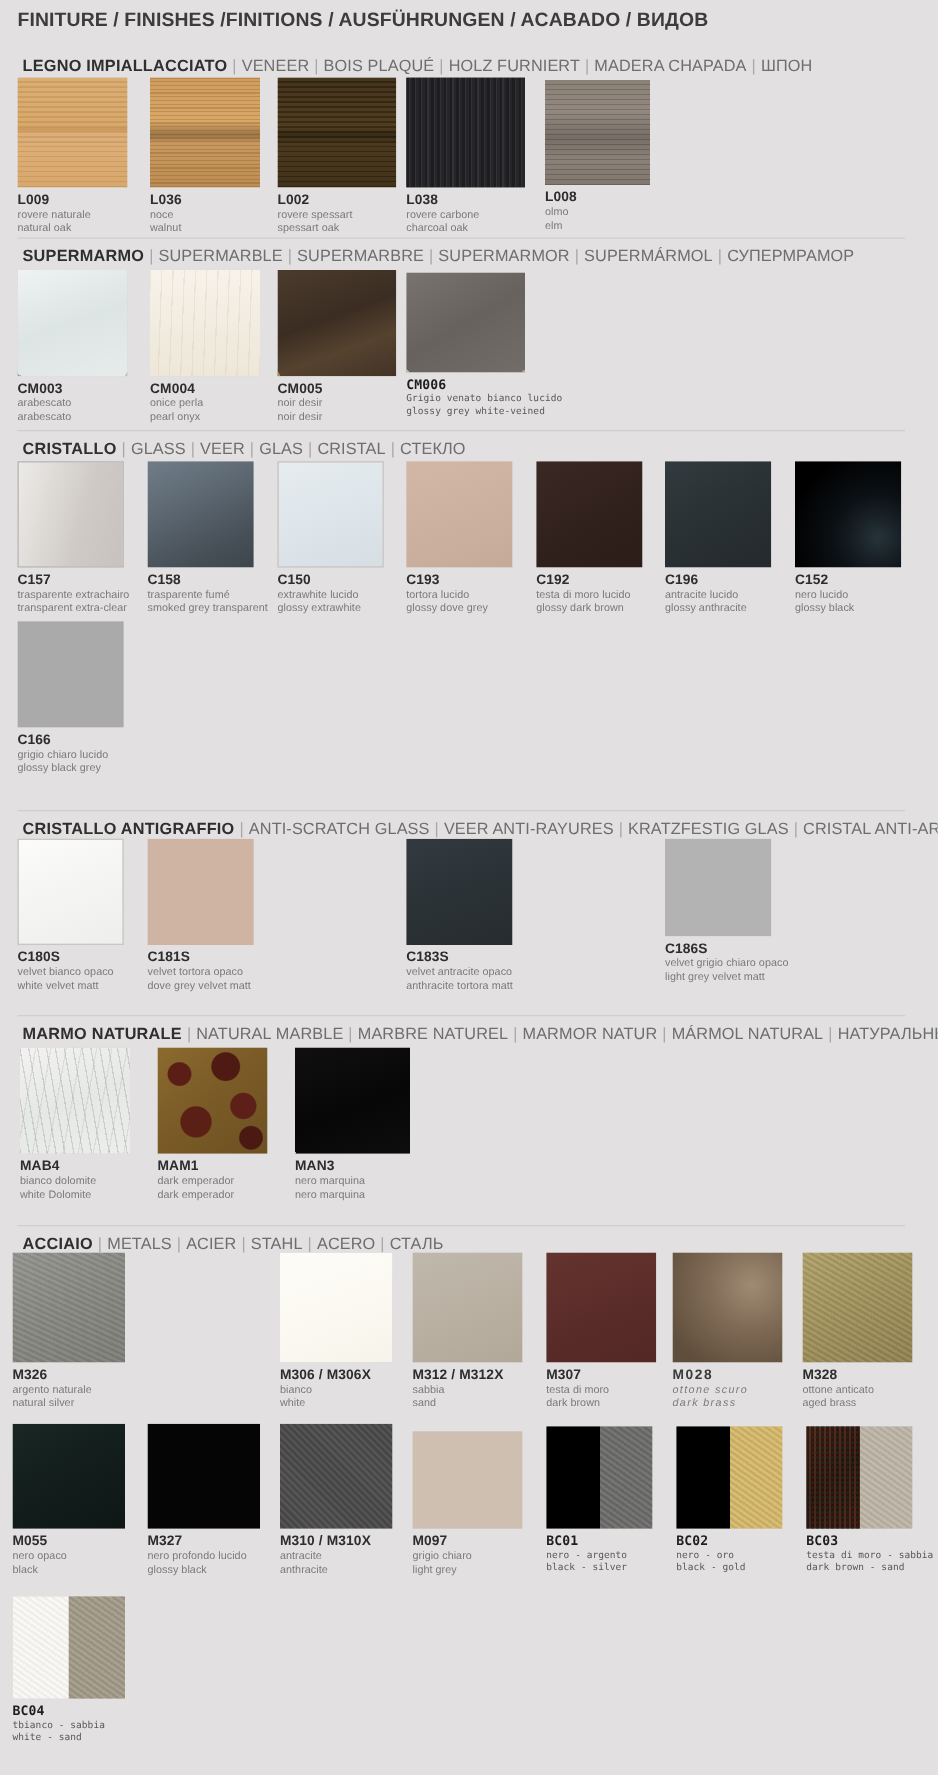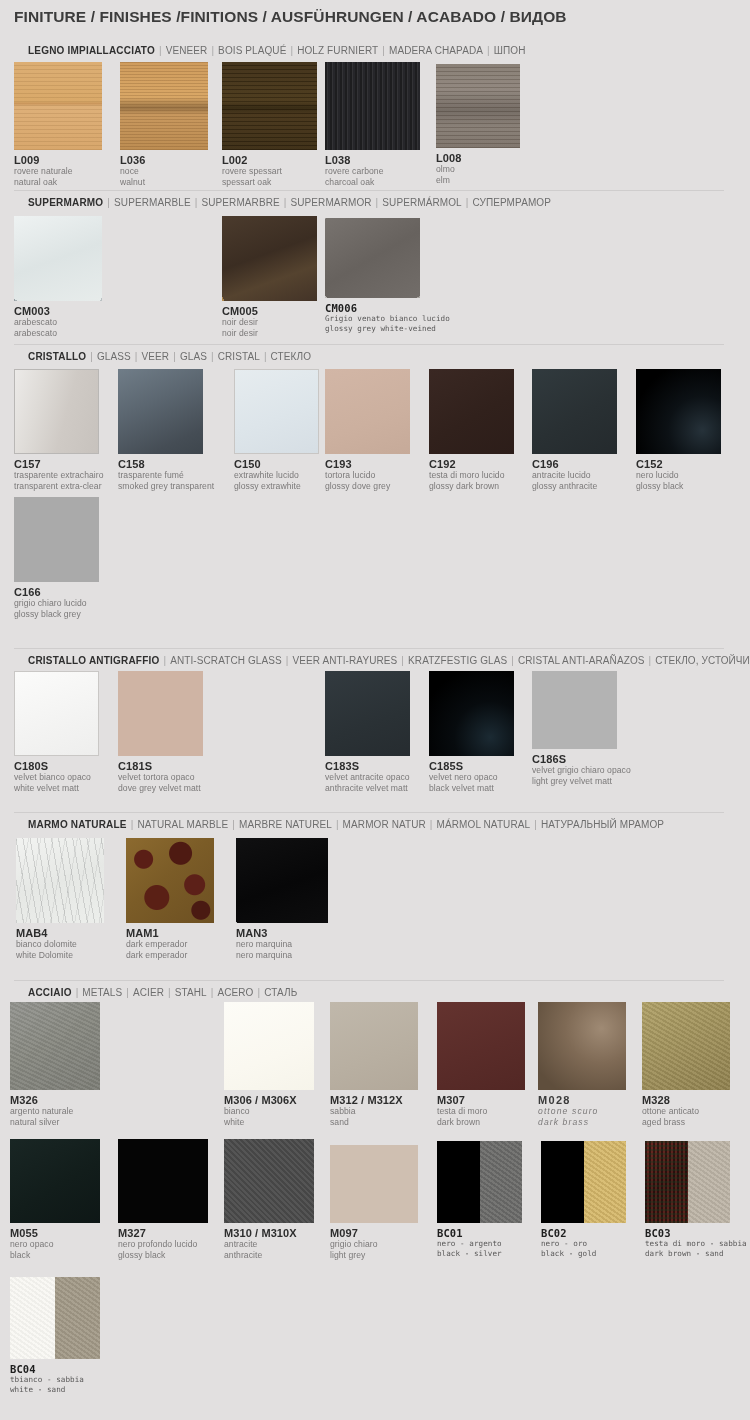--- a/index.html
+++ b/index.html
@@ -18,22 +18,22 @@
     color: #3c3c3c; white-space: nowrap;
   }
 
   
   .section-head { position: absolute; left: 0; width: 750px; }
   .section-head .rule {
     position: absolute; left: 14px; top: 0; width: 710px; height: 1px;
     background: #cfcdcd;
   }
   .section-head .labels {
-    position: absolute; left: 28px; top: 7px;
-    white-space: nowrap; font-size: 10px; color: #6e6e6e;
+    position: absolute; left: 18px; top: 7px;
+    white-space: nowrap; font-size: 13px; color: #6e6e6e;
     letter-spacing: 0.1px;
   }
   .section-head .labels .primary {
     font-weight: bold; color: #2f2f2f; letter-spacing: 0.2px;
   }
   .section-head .labels .sep { color: #a9a7a7; padding: 0 4px; }
 
   
   .card { position: absolute; }
   .sw {
@@ -155,20 +155,32 @@
         linear-gradient(75deg, rgba(110,120,128,.35) 0 1px, rgba(255,255,255,0) 1px 18px),
         linear-gradient(160deg,#eef2f2 0%,#dde4e4 50%,#e7eceb 100%)"></div>
     </div>
     <div class="txt">
       <div class="code">CM003</div>
       <div class="desc">arabescato</div>
       <div class="desc">arabescato</div>
     </div>
   </div>
 
+  <div class="card" style="left:120px;top:216px">
+    <div class="sw" style="width:88px;height:85px">
+      <div class="tex" style="background:
+        repeating-linear-gradient(92deg, rgba(216,203,182,.35) 0 1px, rgba(255,255,255,0) 1px 9px),
+        linear-gradient(180deg,#f7f3ea 0%,#f1ebdf 60%,#eee7d9 100%)"></div>
+    </div>
+    <div class="txt">
+      <div class="code">CM004</div>
+      <div class="desc">onice perla</div>
+      <div class="desc">pearl onyx</div>
+    </div>
+  </div>
 
   <div class="card" style="left:222px;top:216px">
     <div class="sw" style="width:95px;height:85px">
       <div class="tex" style="background:
         linear-gradient(70deg, rgba(186,146,83,.85) 0 2px, rgba(255,255,255,0) 2px 26px),
         linear-gradient(66deg, rgba(176,136,78,.6) 0 1px, rgba(255,255,255,0) 1px 40px),
         linear-gradient(160deg,#4b3b2d 0%,#3b2d22 45%,#55432f 70%,#433327 100%)"></div>
     </div>
     <div class="txt">
       <div class="code">CM005</div>
@@ -214,21 +226,21 @@
     <div class="sw" style="width:85px;height:85px">
       <div class="tex" style="background:linear-gradient(155deg,#707d88 0%,#5b6670 40%,#454d55 80%,#3e464d 100%)"></div>
     </div>
     <div class="txt">
       <div class="code">C158</div>
       <div class="desc">trasparente fumé</div>
       <div class="desc">smoked grey transparent</div>
     </div>
   </div>
 
-  <div class="card" style="left:234px;top:369px">
+  <div class="card" style="left:222px;top:369px">
     <div class="sw" style="width:85px;height:85px;border:1px solid #c8c6c4">
       <div class="tex" style="background:linear-gradient(160deg,#e6ecef 0%,#dde5ea 55%,#d6dee4 100%)"></div>
     </div>
     <div class="txt">
       <div class="code">C150</div>
       <div class="desc">extrawhite lucido</div>
       <div class="desc">glossy extrawhite</div>
     </div>
   </div>
 
@@ -317,34 +329,24 @@
   </div>
 
 
   <div class="card" style="left:325px;top:671px">
     <div class="sw" style="width:85px;height:85px">
       <div class="tex" style="background:linear-gradient(160deg,#323a3f 0%,#2a3135 60%,#262c30 100%)"></div>
     </div>
     <div class="txt">
       <div class="code">C183S</div>
       <div class="desc">velvet antracite opaco</div>
-      <div class="desc">anthracite velvet matt</div>
-    </div>
-  </div>
-
-  <div class="card" style="left:429px;top:671px">
-    <div class="sw" style="width:85px;height:85px">
-      <div class="tex" style="background:radial-gradient(circle at 72% 78%, #1b2a33 0%, #070b0e 40%, #000000 80%)"></div>
-    </div>
-    <div class="txt">
-      <div class="code">C185S</div>
-      <div class="desc">velvet nero opaco</div>
-      <div class="desc">black velvet matt</div>
-    </div>
-  </div>
+      <div class="desc">anthracite tortora matt</div>
+    </div>
+  </div>
+
 
   <div class="card" style="left:532px;top:671px">
     <div class="sw" style="width:85px;height:78px">
       <div class="tex" style="background:#b3b3b3"></div>
     </div>
     <div class="txt">
       <div class="code">C186S</div>
       <div class="desc">velvet grigio chiaro opaco</div>
       <div class="desc">light grey velvet matt</div>
     </div>

